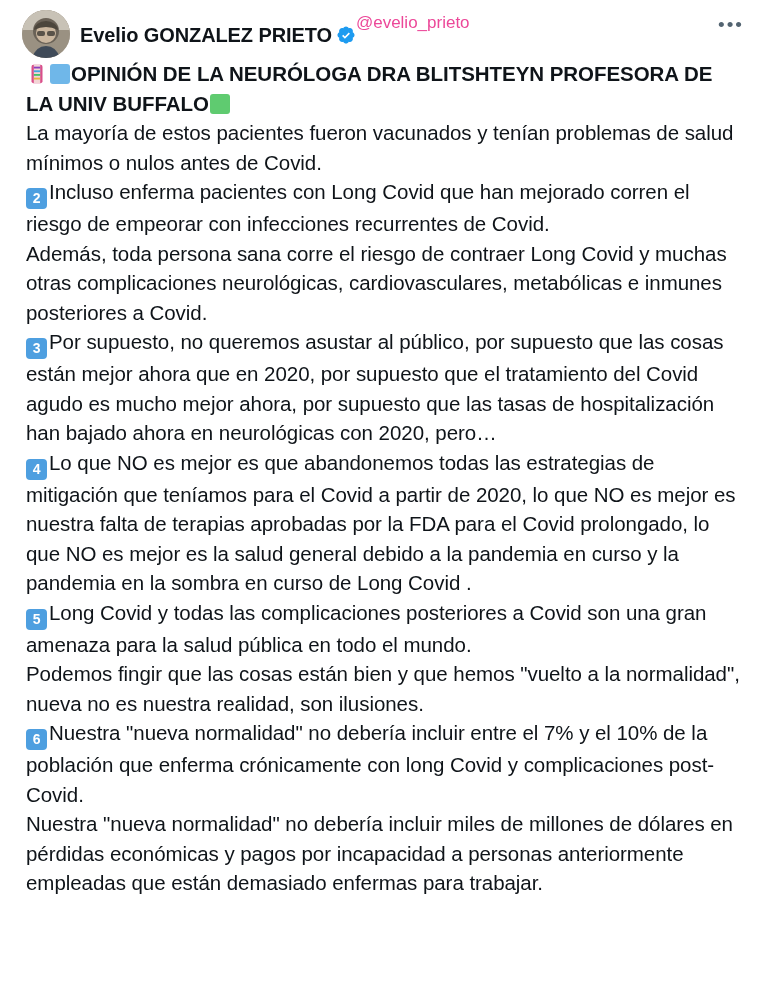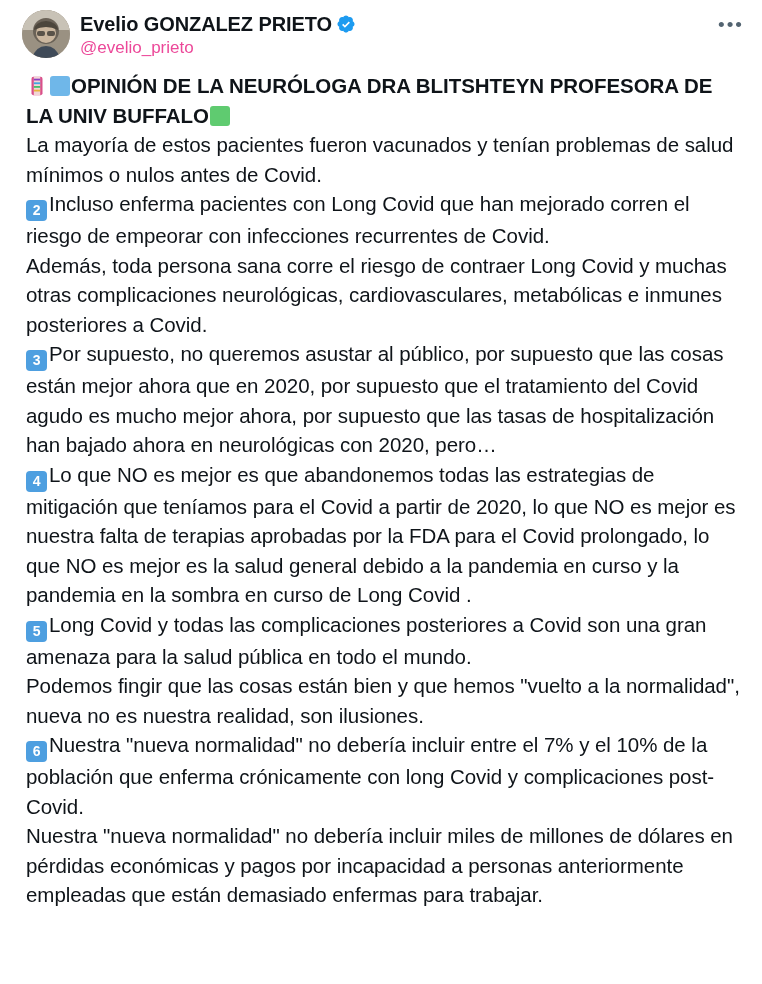--- a/index.html
+++ b/index.html
@@ -31,21 +31,21 @@
     height: 48px;
     border-radius: 50%;
     flex: 0 0 48px;
     overflow: hidden;
     background: #b9b0a4;
     position: relative;
   }
   .avatar svg { display: block; }
   .identity {
     display: flex;
-    flex-direction: column;
+    flex-direction: row;
     justify-content: center;
     min-height: 48px;
     padding-top: 1px;
   }
   .name-row {
     display: flex;
     align-items: center;
     gap: 4px;
   }
   .display-name {
@@ -75,21 +75,20 @@
     height: 22px;
     color: #536471;
     font-size: 19px;
     letter-spacing: 2px;
     text-align: right;
     line-height: 22px;
     cursor: pointer;
     user-select: none;
   }
   .tweet-body {
-    margin-top: 12px;
     padding: 0 6px 0 14px;
     font-size: 20.5px;
     line-height: 29.5px;
     color: #0f1419;
     letter-spacing: -0.05px;
     word-wrap: break-word;
   }
   .tweet-body p {
     margin: 0;
   }

